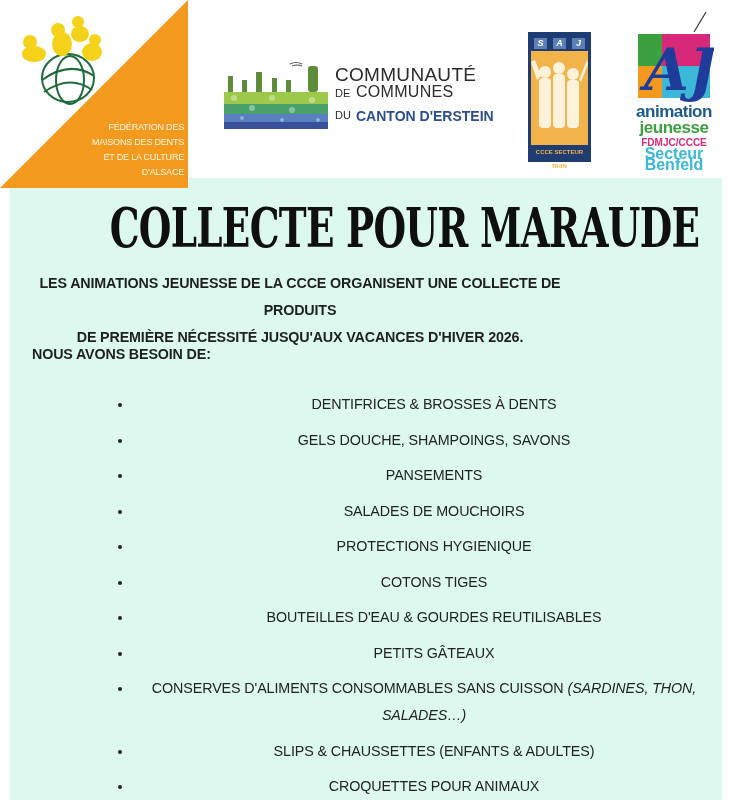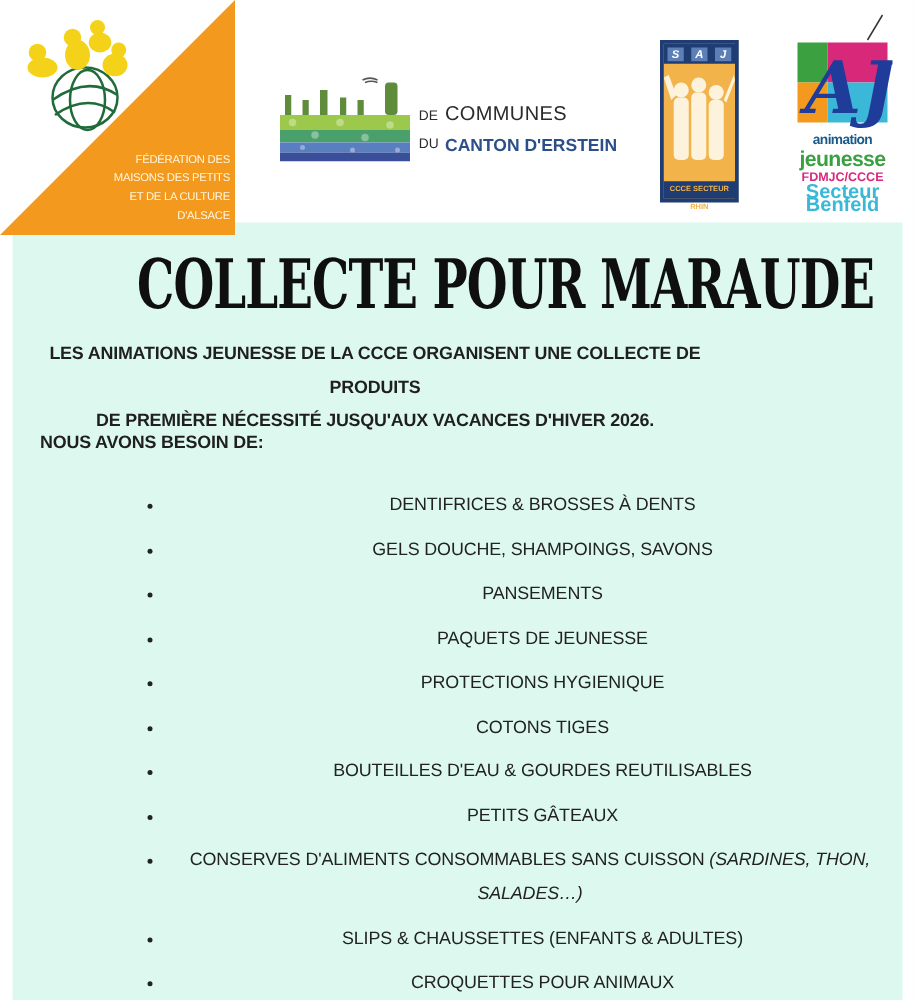--- a/index.html
+++ b/index.html
@@ -19,21 +19,21 @@
   .ccce-w3{position:absolute;left:134px;top:50px;font-size:14px;font-weight:bold;color:#2c4e8a;}
   
   .saj{position:absolute;left:528px;top:32px;width:63px;height:130px;background:#1f3c73;}
   .saj-inner{position:absolute;left:3px;top:3px;width:57px;height:124px;background:#f2b44a;}
   .saj-top{position:absolute;left:0;top:0;width:57px;height:16px;background:#1f3c73;display:flex;justify-content:space-around;align-items:center;}
   .saj-letter{width:13px;height:11px;background:#5d7fb8;color:#fff;font-size:9px;font-weight:bold;font-style:italic;text-align:center;line-height:11px;}
   .saj-bottom{position:absolute;left:0;bottom:0;width:57px;height:14px;background:#1f3c73;color:#f2b44a;font-size:6px;font-weight:bold;text-align:center;line-height:14px;}
   .saj svg{position:absolute;left:3px;top:22px;}
   
   .aj{position:absolute;left:634px;top:10px;width:80px;height:158px;}
-  .aj-text1{position:absolute;left:0;top:94px;width:80px;text-align:center;font-size:11px;font-weight:bold;color:#1a5a8a;line-height:16px;letter-spacing:-0.5px;}
+  .aj-text1{position:absolute;left:0;top:94px;width:80px;text-align:center;font-size:17px;font-weight:bold;color:#1a5a8a;line-height:16px;letter-spacing:-0.5px;}
   .aj-text2{position:absolute;left:0;top:110px;width:80px;text-align:center;font-size:17px;font-weight:bold;color:#3aa040;line-height:16px;letter-spacing:-0.5px;}
   .aj-text3{position:absolute;left:0;top:127px;width:80px;text-align:center;font-size:10px;font-weight:bold;color:#d8287a;line-height:11px;}
   .aj-text4{position:absolute;left:0;top:138px;width:80px;text-align:center;font-size:16px;font-weight:bold;color:#3bb8d8;line-height:11px;}
   
   .title{position:absolute;left:10px;top:196px;width:712px;text-align:center;font-family:"DejaVu Serif","Liberation Serif",serif;font-weight:bold;font-size:52px;color:#0f0f0f;letter-spacing:-1px;transform:scaleX(0.72) scaleY(1.05);transform-origin:center top;white-space:nowrap;}
   .intro{position:absolute;left:10px;top:270px;width:580px;text-align:center;font-weight:bold;font-size:14.3px;line-height:27px;color:#1f1f1f;letter-spacing:-0.15px;}
   .needs{position:absolute;left:32px;top:346px;font-weight:bold;font-size:14.3px;color:#1f1f1f;letter-spacing:-0.15px;}
   ul.items{position:absolute;left:100px;top:375px;margin:16px;padding:0;list-style:none;width:610px;text-align:center;}
   ul.items li{position:relative;padding-left:26px;font-size:14.3px;color:#222;line-height:27px;margin-bottom:8.5px;letter-spacing:-0.1px;}
   ul.items li .dot{position:absolute;left:2px;top:12px;width:4px;height:4px;border-radius:50%;background:#222;}
@@ -59,21 +59,21 @@
       <circle cx="58" cy="30" r="7"></circle>
         <ellipse cx="62" cy="44" rx="10" ry="12"></ellipse>
       <circle cx="78" cy="22" r="6"></circle>
         <ellipse cx="80" cy="34" rx="9" ry="8"></ellipse>
       <circle cx="95" cy="40" r="6"></circle>
         <ellipse cx="92" cy="52" rx="10" ry="9"></ellipse>
     </g>
   </svg>
   <div class="fdmjc-text">
     <div>FÉDÉRATION DES</div>
-    <div>MAISONS DES PETITS</div>
+    <div>MAISONS DES DENTS</div>
     <div>ET DE LA CULTURE</div>
     <div>D'ALSACE</div>
   </div>
 </div>
 
 <div class="ccce">
   <svg width="110" height="75" viewBox="0 0 110 75">
     <path d="M68 6 q6 -3 12 0 M70 8 q5 -2 10 0" stroke="#555" stroke-width="1.2" fill="none"></path>
     <g fill="#5f8c3a">
       <rect x="6" y="18" width="5" height="16"></rect>
@@ -93,20 +93,21 @@
       <circle cx="12" cy="40" r="3"></circle>
         <circle cx="30" cy="50" r="3"></circle>
         <circle cx="50" cy="40" r="3"></circle>
       <circle cx="70" cy="52" r="3"></circle>
         <circle cx="90" cy="42" r="3"></circle>
         <circle cx="20" cy="60" r="2"></circle>
       <circle cx="60" cy="62" r="2"></circle>
         <circle cx="96" cy="62" r="2"></circle>
     </g>
   </svg>
+  <div class="ccce-w1">COMMUNAUTÉ</div>
   <div class="ccce-de">DE</div>
   <div class="ccce-w2">COMMUNES</div>
   <div class="ccce-du">DU</div>
   <div class="ccce-w3">CANTON D'ERSTEIN</div>
 </div>
 
 <div class="saj">
   <div class="saj-inner">
     <div class="saj-top">
       <span class="saj-letter">S</span>
@@ -150,21 +151,21 @@
   <div>LES ANIMATIONS JEUNESSE DE LA CCCE ORGANISENT UNE COLLECTE DE PRODUITS</div>
   <div>DE PREMIÈRE NÉCESSITÉ JUSQU'AUX VACANCES D'HIVER 2026.</div>
 </div>
 
 <div class="needs">NOUS AVONS BESOIN DE:</div>
 
 <ul class="items">
   <li><span class="dot"></span><span>DENTIFRICES &amp; BROSSES À DENTS</span></li>
   <li><span class="dot"></span><span>GELS DOUCHE, SHAMPOINGS, SAVONS</span></li>
   <li><span class="dot"></span><span>PANSEMENTS</span></li>
-  <li><span class="dot"></span><span>PAQUETS DE JEUNESSE</span></li>
+  <li><span class="dot"></span><span>SALADES DE MOUCHOIRS</span></li>
   <li><span class="dot"></span><span>PROTECTIONS HYGIENIQUE</span></li>
   <li><span class="dot"></span><span>COTONS TIGES</span></li>
   <li><span class="dot"></span><span>BOUTEILLES D'EAU &amp; GOURDES REUTILISABLES</span></li>
   <li><span class="dot"></span><span>PETITS GÂTEAUX</span></li>
   <li style="padding-right:20px;"><span class="dot"></span><span>CONSERVES D'ALIMENTS CONSOMMABLES SANS CUISSON </span><span class="it">(SARDINES, THON, SALADES…)</span></li>
   <li><span class="dot"></span><span>SLIPS &amp; CHAUSSETTES (ENFANTS &amp; ADULTES)</span></li>
   <li><span class="dot"></span><span>CROQUETTES POUR ANIMAUX</span></li>
 </ul>
 
 </body></html>

